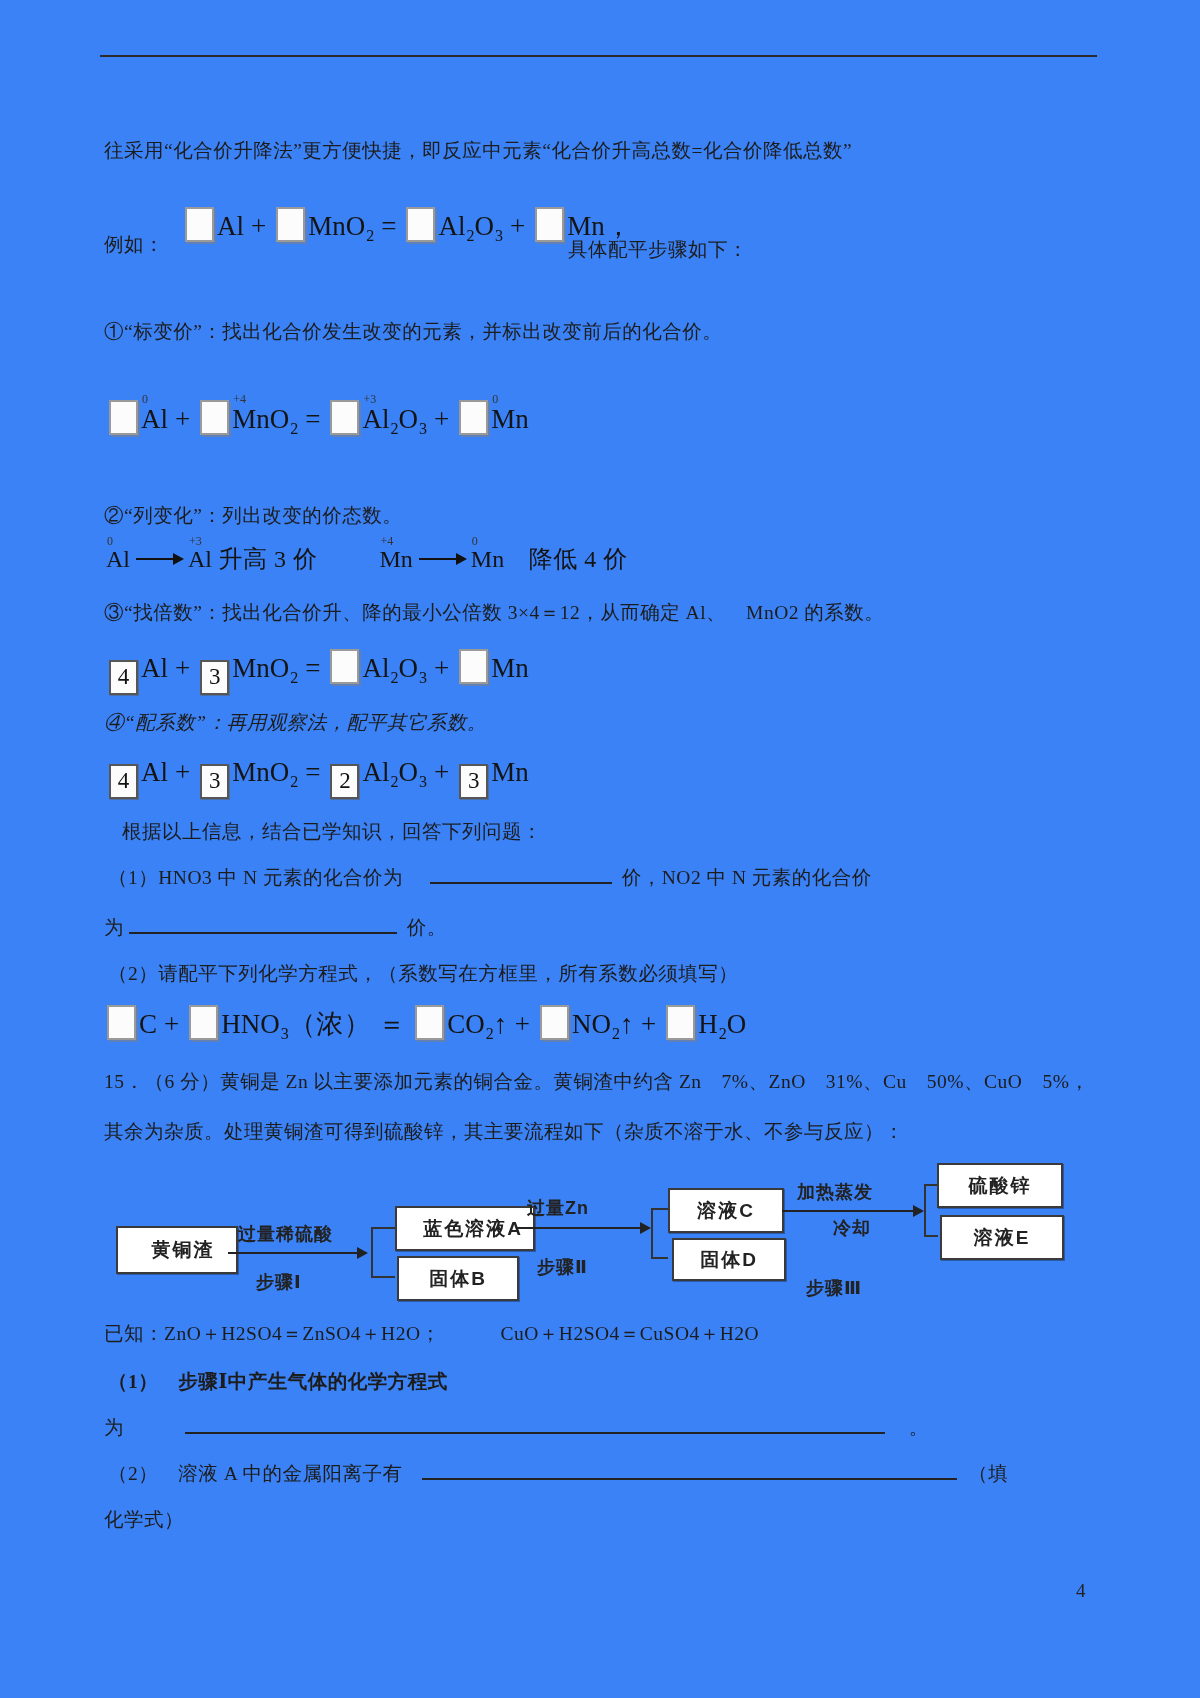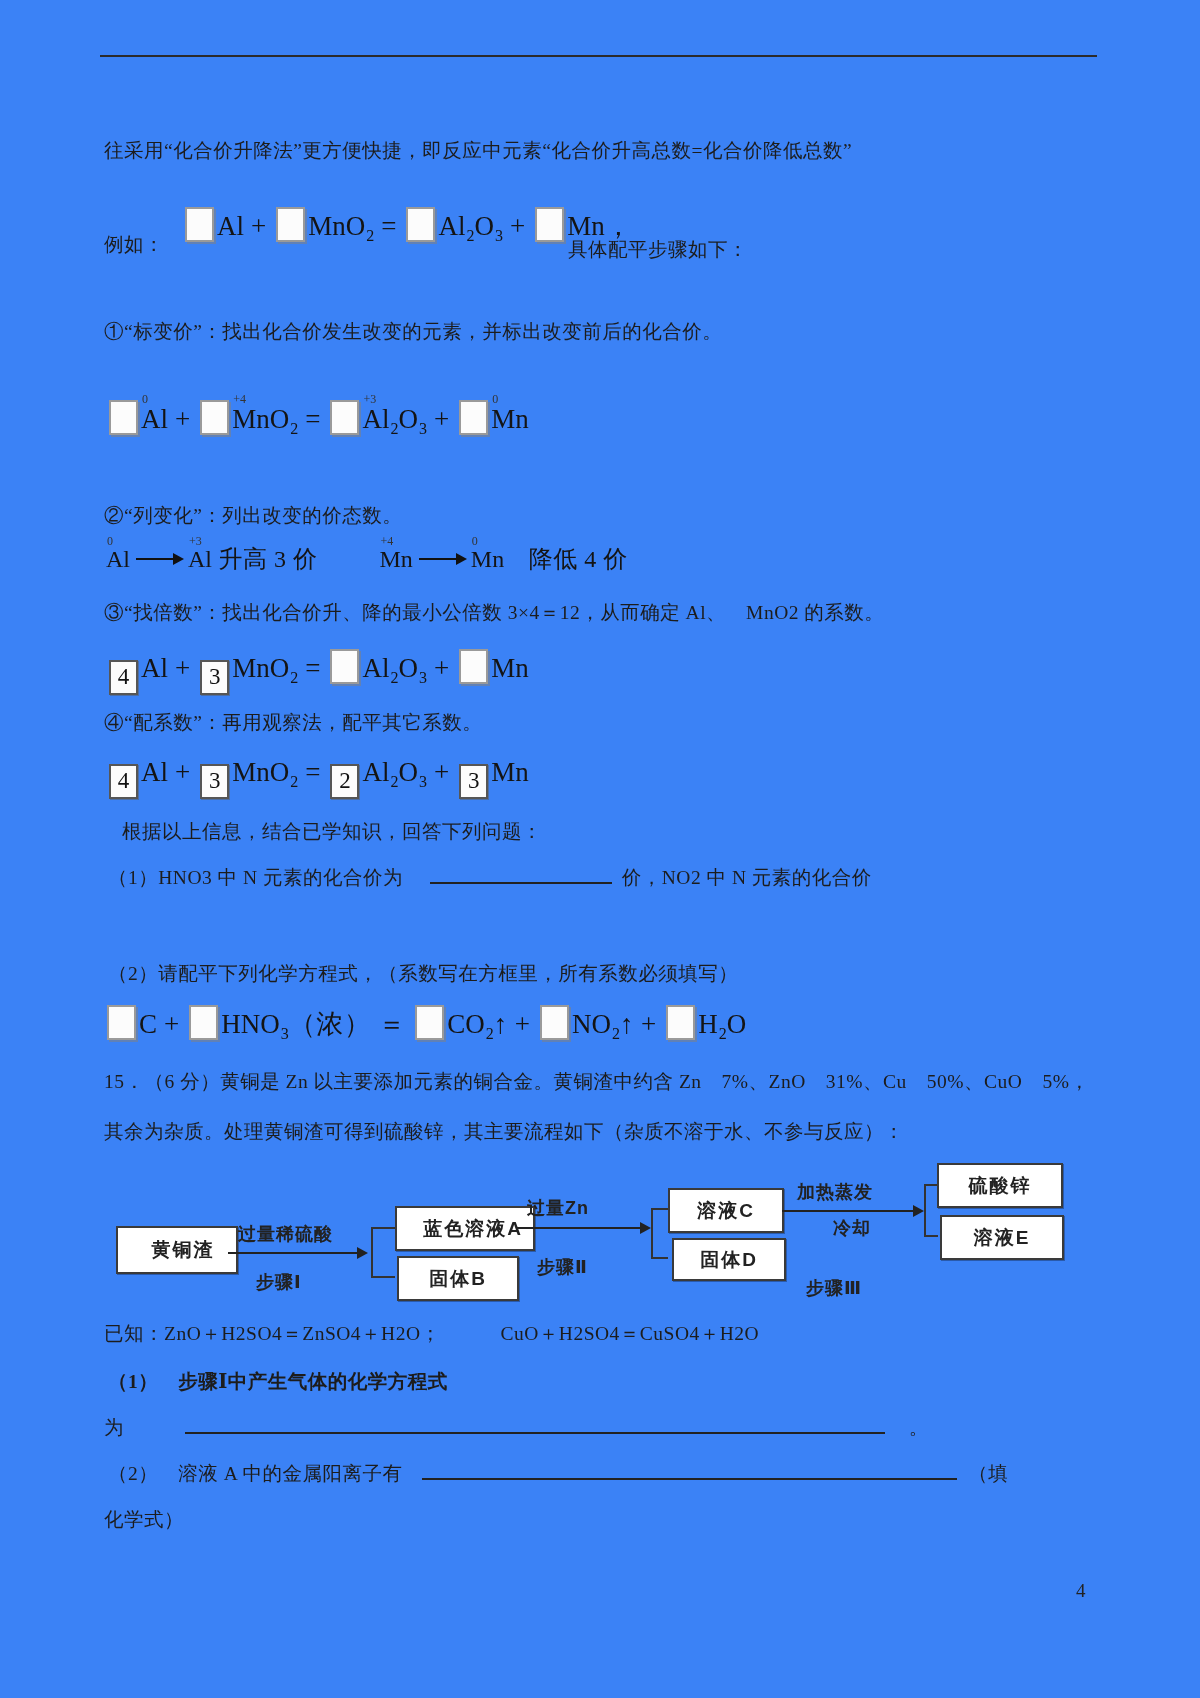--- a/index.html
+++ b/index.html
@@ -57,29 +57,34 @@
 
   <div class="t" style="left:104px; top:320px;">①“标变价”：找出化合价发生改变的元素，并标出改变前后的化合价。</div>
   <div class="chem-eq" style="left:106px; top:400px;"><span class="cbox"></span><span class="sym oview"><span class="ov">0</span>Al</span><span class="op">+</span><span class="cbox"></span><span class="sym oview"><span class="ov">+4</span>Mn</span><span class="sym">O</span><sub class="ssub">2</sub><span class="op">=</span><span class="cbox"></span><span class="sym oview"><span class="ov">+3</span>Al</span><sub class="ssub">2</sub><span class="sym">O</span><sub class="ssub">3</sub><span class="op">+</span><span class="cbox"></span><span class="sym oview"><span class="ov">0</span>Mn</span></div>
 
   <div class="t" style="left:104px; top:504px;">②“列变化”：列出改变的价态数。</div>
   <div class="chem-eq small" style="left:106px; top:543px;"><span class="sym oview"><span class="ov">0</span>Al</span><span class="larrow"></span><span class="sym oview"><span class="ov">+3</span>Al</span><span class="etxt"> 升高 3 价</span><span class="egap"></span><span class="sym oview"><span class="ov">+4</span>Mn</span><span class="larrow"></span><span class="sym oview"><span class="ov">0</span>Mn</span><span class="etxt">　降低 4 价</span></div>
 
   <div class="t" style="left:104px; top:601px;">③“找倍数”：找出化合价升、降的最小公倍数 3×4＝12，从而确定 Al、　MnO2 的系数。</div>
   <div class="chem-eq" style="left:106px; top:649px;"><span class="cbox filled">4</span><span class="sym">Al</span><span class="op">+</span><span class="cbox filled">3</span><span class="sym">MnO</span><sub class="ssub">2</sub><span class="op">=</span><span class="cbox"></span><span class="sym">Al</span><sub class="ssub">2</sub><span class="sym">O</span><sub class="ssub">3</sub><span class="op">+</span><span class="cbox"></span><span class="sym">Mn</span></div>
 
-  <div class="t" style="left:104px; top:711px;">④“配系数”：再用观察法，配平其它系数。</div>
+  <div class="t" style="left:104px; top:711px;font-style:italic;">④“配系数”：再用观察法，配平其它系数。</div>
   <div class="chem-eq" style="left:106px; top:757px;"><span class="cbox filled">4</span><span class="sym">Al</span><span class="op">+</span><span class="cbox filled">3</span><span class="sym">MnO</span><sub class="ssub">2</sub><span class="op">=</span><span class="cbox filled">2</span><span class="sym">Al</span><sub class="ssub">2</sub><span class="sym">O</span><sub class="ssub">3</sub><span class="op">+</span><span class="cbox filled">3</span><span class="sym">Mn</span></div>
 
   <div class="t" style="left:122px; top:820px;">根据以上信息，结合已学知识，回答下列问题：</div>
 
   <div class="t" style="left:108px; top:866px;">
     <span>（1）HNO3 中 N 元素的化合价为</span>
     <span class="blank" style="width:182px; margin:0 4px 0 22px;"></span>
     <span>价，NO2 中 N 元素的化合价</span>
+  </div>
+  <div class="t" style="left:104px; top:916px;">
+    <span>为</span>
+    <span class="blank" style="width:268px; margin-right:4px;"></span>
+    <span>价。</span>
   </div>
 
   <div class="t" style="left:108px; top:962px;">（2）请配平下列化学方程式，（系数写在方框里，所有系数必须填写）</div>
   <div class="chem-eq" style="left:104px; top:1005px;"><span class="cbox"></span><span class="sym">C</span><span class="op">+</span><span class="cbox"></span><span class="sym">HNO</span><sub class="ssub">3</sub><span class="etxt">（浓）</span><span class="op">＝</span><span class="cbox"></span><span class="sym">CO</span><sub class="ssub">2</sub><span class="etxt">↑</span><span class="op">+</span><span class="cbox"></span><span class="sym">NO</span><sub class="ssub">2</sub><span class="etxt">↑</span><span class="op">+</span><span class="cbox"></span><span class="sym">H</span><sub class="ssub">2</sub><span class="sym">O</span></div>
 
   <div class="t" style="left:104px; top:1070px;">15．（6 分）黄铜是 Zn 以主要添加元素的铜合金。黄铜渣中约含 Zn　7%、ZnO　31%、Cu　50%、CuO　5%，</div>
   <div class="t" style="left:104px; top:1120px;">其余为杂质。处理黄铜渣可得到硫酸锌，其主要流程如下（杂质不溶于水、不参与反应）：</div>
 
   <div class="flow">
     <div class="fbox" style="left:116px; top:66px; width:106px; height:44px;padding-left:12px;">黄铜渣</div>

